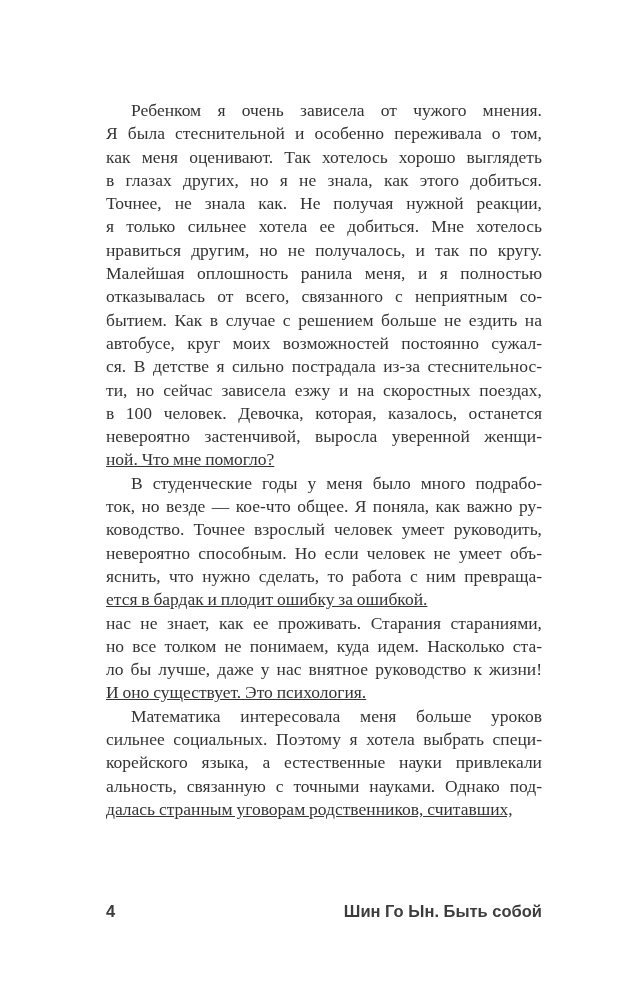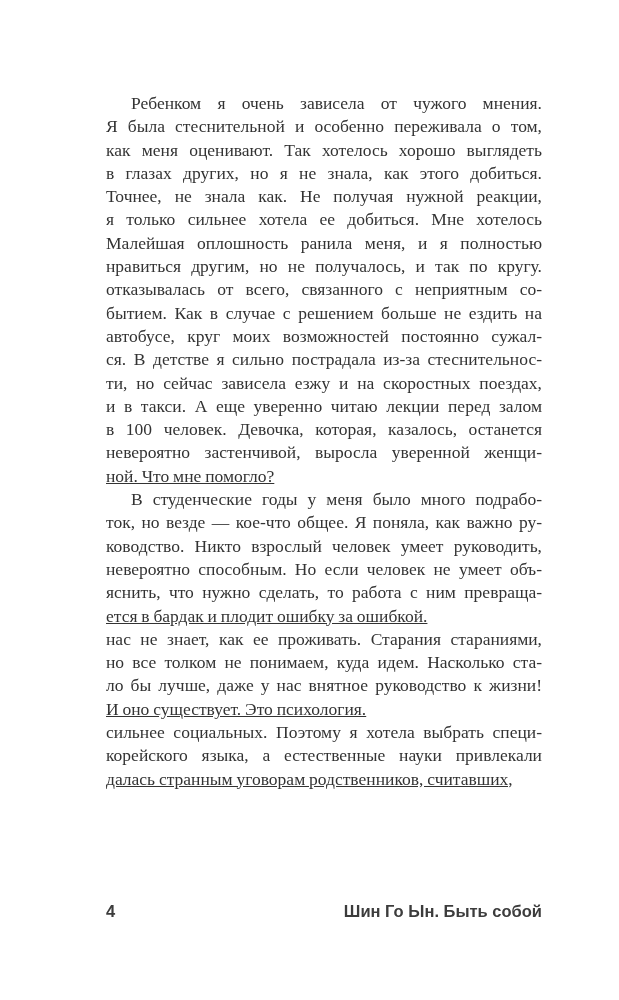--- a/index.html
+++ b/index.html
@@ -6,21 +6,21 @@
   .screen {
     position: relative;
     width: 619px;
     height: 1000px;
     background: var(--bg, #ffffff);
     overflow: hidden;
   }
   .text-block {
     position: absolute;
     left: 106px;
-    top: 92px;
+    top: 99px;
     width: 436px;
     font-family: "Liberation Serif", serif;
     font-size: 17.5px;
     line-height: 23.3px;
     color: var(--body-text, #333333);
     word-spacing: -0.03em;
   }
   .line {
     height: 23.3px;
     overflow: hidden;
@@ -47,42 +47,43 @@
 <body>
 
 <div class="screen">
   <div class="text-block" id="text-block">
       <div class="line para-start">Ребенком я очень зависела от чужого мнения.</div>
       <div class="line">Я была стеснительной и особенно переживала о том,</div>
       <div class="line">как меня оценивают. Так хотелось хорошо выглядеть</div>
       <div class="line">в глазах других, но я не знала, как этого добиться.</div>
       <div class="line">Точнее, не знала как. Не получая нужной реакции,</div>
       <div class="line">я только сильнее хотела ее добиться. Мне хотелось</div>
+      <div class="line">нравиться другим, но не получалось, и так по кругу.</div>
       <div class="line">Малейшая оплошность ранила меня, и я полностью</div>
-      <div class="line">нравиться другим, но не получалось, и так по кругу.</div>
       <div class="line">отказывалась от всего, связанного с неприятным со-</div>
       <div class="line">бытием. Как в случае с решением больше не ездить на</div>
       <div class="line">автобусе, круг моих возможностей постоянно сужал-</div>
       <div class="line">ся. В детстве я сильно пострадала из-за стеснительнос-</div>
       <div class="line">ти, но сейчас зависела езжу и на скоростных поездах,</div>
-      <div class="line">и в такси. А еще уверенно читаю лекции перед залом</div>
       <div class="line">в 100 человек. Девочка, которая, казалось, останется</div>
       <div class="line">невероятно застенчивой, выросла уверенной женщи-</div>
       <div class="line para-end">ной. Что мне помогло?</div>
       <div class="line para-start">В студенческие годы у меня было много подрабо-</div>
       <div class="line">ток, но везде — кое-что общее. Я поняла, как важно ру-</div>
-      <div class="line">ководство. Никто взрослый человек умеет руководить,</div>
+      <div class="line">ководство. Точнее взрослый человек умеет руководить,</div>
       <div class="line">невероятно способным. Но если человек не умеет объ-</div>
       <div class="line">яснить, что нужно сделать, то работа с ним превраща-</div>
       <div class="line para-end">ется в бардак и плодит ошибку за ошибкой.</div>
       <div class="line">нас не знает, как ее проживать. Старания стараниями,</div>
       <div class="line">но все толком не понимаем, куда идем. Насколько ста-</div>
       <div class="line">ло бы лучше, даже у нас внятное руководство к жизни!</div>
       <div class="line para-end">И оно существует. Это психология.</div>
+      <div class="line para-start">Математика интересовала меня больше уроков</div>
       <div class="line">сильнее социальных. Поэтому я хотела выбрать специ-</div>
       <div class="line">корейского языка, а естественные науки привлекали</div>
+      <div class="line">альность, связанную с точными науками. Однако под-</div>
       <div class="line para-end">далась странным уговорам родственников, считавших,</div>
     </div>
   <div class="footer">
     <span>4</span>
     <span>Шин Го Ын. Быть собой</span>
   </div>
 </div>
 
 </body></html>

